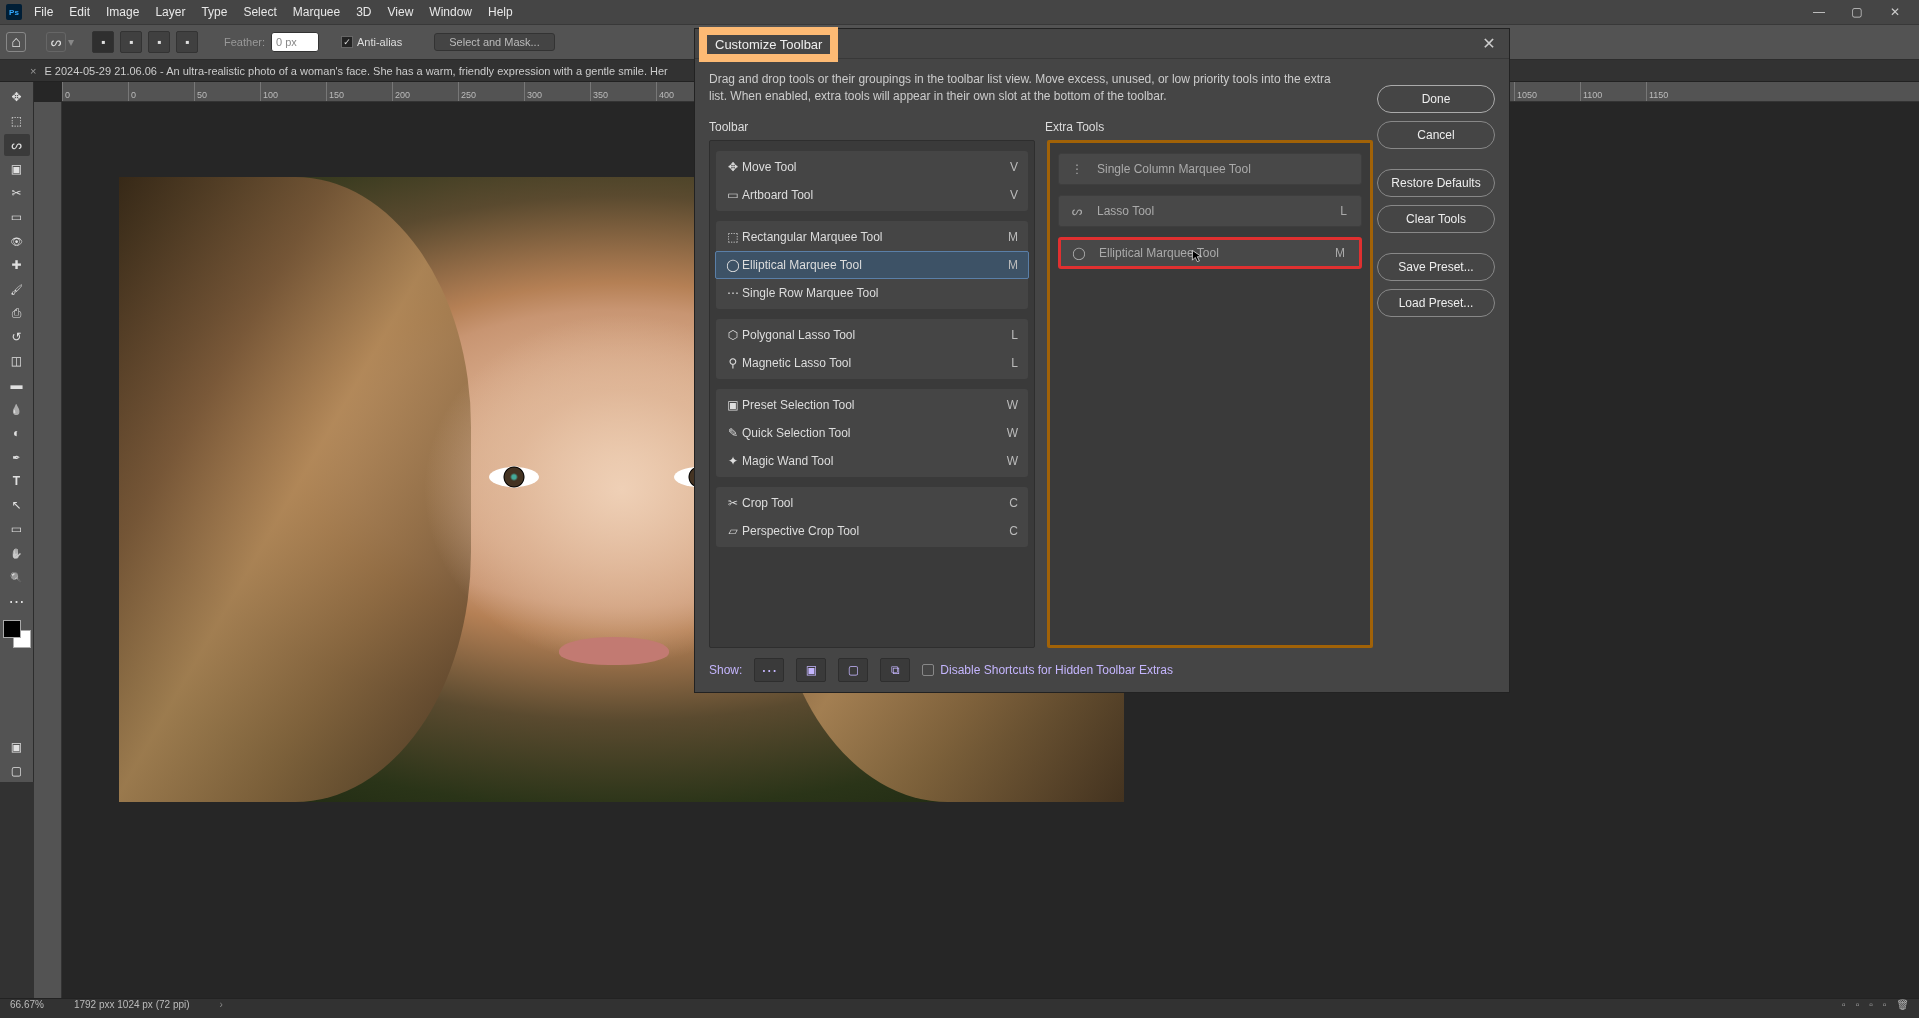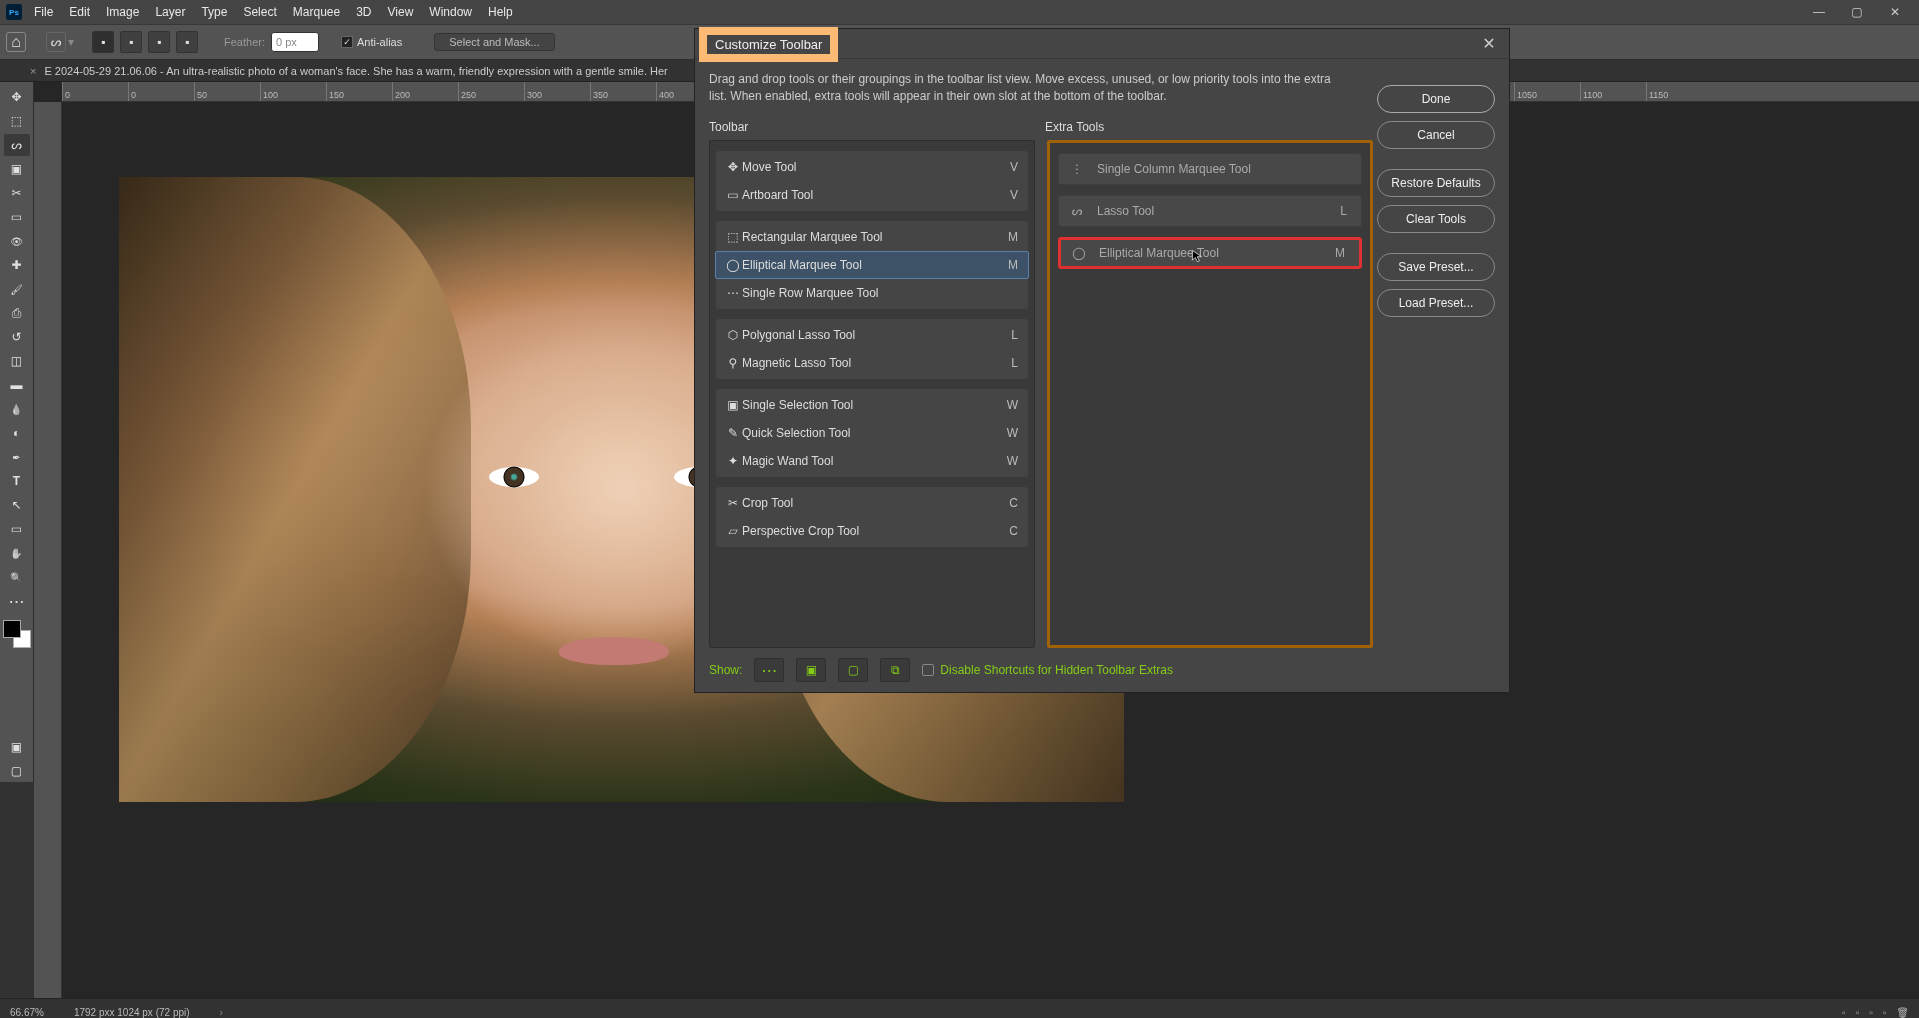--- a/index.html
+++ b/index.html
@@ -40,21 +40,21 @@
 .face-shading { position:absolute; inset:0; background: radial-gradient(ellipse 28% 40% at 50% 50%, rgba(240,210,185,0.9) 0%, rgba(225,185,155,0.7) 40%, transparent 70%); }
 .hair { position:absolute; top:0; bottom:0; width:35%; background:linear-gradient(120deg, #3a2818 0%, #7a5838 30%, #b08858 50%, #8a6840 70%, #4a3522 100%); opacity:0.85; }
 .hair.left{ left:0; border-radius:0 50% 50% 0 / 0 40% 40% 0; }
 .hair.right{ right:0; border-radius:50% 0 0 50% / 40% 0 0 40%; }
 .eye { position:absolute; width:50px; height:20px; background:#fff; border-radius:50%; top:290px; }
 .eye::after{content:""; position:absolute; width:22px; height:22px; background:radial-gradient(circle,#4a9 2px,#432 4px,#432 9px,#000 10px,#fff 11px); border-radius:50%; top:-1px; left:14px;}
 .eye.l{left:370px;} .eye.r{left:555px;}
 .lips{position:absolute; left:440px; top:460px; width:110px; height:28px; background:#c27a72; border-radius:50% 50% 45% 45%;}
 
 
-.statusbar { position:absolute; bottom:0; left:0; right:0; height:20px; background:#323232; display:flex; align-items:flex-end; padding:0 10px; font-size:10px; color:#bbb; gap:30px; border-top:1px solid #222;}
+.statusbar { position:absolute; bottom:0; left:0; right:0; height:20px; background:#323232; display:flex; align-items:flex-start; padding:0 10px; font-size:10px; color:#bbb; gap:30px; border-top:1px solid #222;}
 .status-icons { position:absolute; right:10px; display:flex; gap:10px; }
 
 
 .dialog { position:absolute; left:694px; top:28px; width:816px; height:665px; background:#454545; border:1px solid #222; z-index:100; }
 .dialog-header { height:30px; display:flex; align-items:center; padding:0 10px; border-bottom:1px solid #383838; }
 .dialog-title-wrap { border:8px solid #fdba74; padding:2px 8px; margin-left:-6px; margin-top:2px; }
 .dialog-title { font-size:13px; color:#eee; }
 .dialog-close { margin-left:auto; width:20px; height:20px; display:flex; align-items:center; justify-content:center; color:#ccc; font-size:16px;}
 .dialog-body { padding:12px 25px 10px 14px; display:flex; flex-direction:column; height:calc(100% - 30px); }
 .dialog-instruction { font-size:12px; color:#ccc; line-height:1.45; max-width: 640px; }
@@ -74,21 +74,21 @@
 .extra-row .eicon{width:16px;height:16px;display:flex;align-items:center;justify-content:center;}
 .extra-row .elabel{flex:1;}
 .highlight-red { border:3px solid #e03030 !important; }
 .drag-cursor { position:absolute; left:146px; top:60px; width:14px; height:14px; pointer-events:none; z-index:5; }
 
 .right-buttons { position:absolute; right:14px; top:56px; width:118px; display:flex; flex-direction:column; gap:8px; }
 .rbtn { height:28px; border:1px solid #888; border-radius:14px; background:transparent; color:#eee; font-size:12px; display:flex; align-items:center; justify-content:center; cursor:default; }
 .rbtn.primary { border-color:#aaa; }
 .rbtn.spaced { margin-top:12px; }
 
-.show-row { display:flex; align-items:center; gap:12px; padding:10px 0 0 0; font-size:12px; color:#84cc16;}
+.show-row { display:flex; align-items:center; gap:12px; padding:10px 0 0 0; font-size:12px; color:#c4b5fd;}
 .show-btn { width:30px; height:24px; background:#3a3a3a; border:1px solid #2e2e2e; border-radius:2px; display:flex; align-items:center; justify-content:center;}
 .cb { width:12px; height:12px; border:1px solid #888; border-radius:2px; display:inline-block; margin-right:6px; vertical-align:-2px;}
 
 
 .i-move::before{content:"✥";} .i-art::before{content:"▭";}
 .i-rectm::before{content:"⬚";} .i-ellm::before{content:"◯";}
 .i-rowm::before{content:"⋯";} .i-colm::before{content:"⋮";}
 .i-lasso::before{content:"ᔕ";} .i-poly::before{content:"⬡";}
 .i-mag::before{content:"⚲";} .i-obj::before{content:"▣";}
 .i-quick::before{content:"✎";} .i-wand::before{content:"✦";}
@@ -303,21 +303,21 @@
             </div>
             <div class="tool-row">
               <span class="ticon i-mag"></span>
               <span class="tlabel">Magnetic Lasso Tool</span>
               <span class="tkey">L</span>
             </div>
           </div>
           <div class="tool-group">
             <div class="tool-row">
               <span class="ticon i-obj"></span>
-              <span class="tlabel">Single Selection Tool</span>
+              <span class="tlabel">Preset Selection Tool</span>
               <span class="tkey">W</span>
             </div>
             <div class="tool-row">
               <span class="ticon i-quick"></span>
               <span class="tlabel">Quick Selection Tool</span>
               <span class="tkey">W</span>
             </div>
             <div class="tool-row">
               <span class="ticon i-wand"></span>
               <span class="tlabel">Magic Wand Tool</span>

